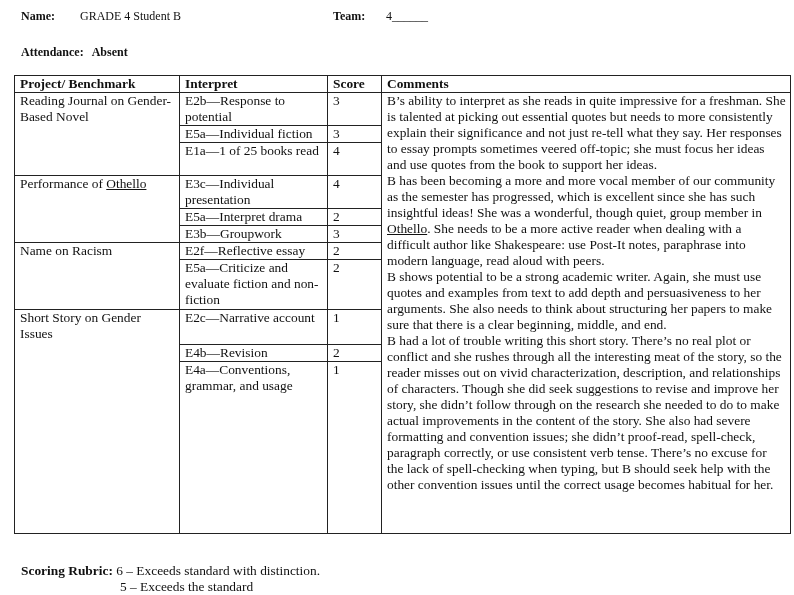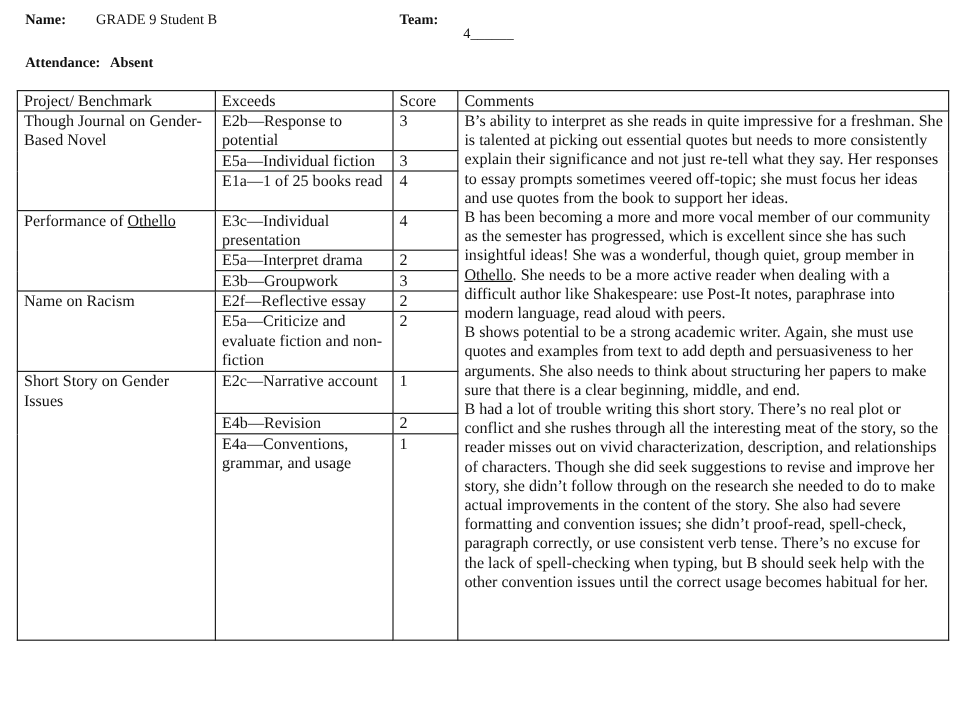--- a/index.html
+++ b/index.html
@@ -6,72 +6,72 @@
     body {
       width: 794px; height: 595px; position: relative; overflow: hidden;
       font-family: "Liberation Serif", "DejaVu Serif", serif;
       color: #111111; font-size: 13.4px;
     }
     .hdr { position: absolute; font-size: 12px; line-height: 16px; white-space: nowrap; }
     .b { font-weight: bold; }
     #name-label { left: 21px; top: 8px; }
     #name-value { left: 80px; top: 8px; }
     #team-label { left: 333px; top: 8px; }
-    #team-value { left: 386px; top: 20px; }
+    #team-value { left: 386px; top: 8px; }
     #attendance { left: 21px; top: 44px; text-align: center; }
     #attendance .v { margin-left: 8px; }
 
     table.grid {
       position: absolute; left: 14px; top: 75px; width: 776px;
       border-collapse: collapse; table-layout: fixed;
       font-size: 13.4px; line-height: 16px;
     }
     table.grid td, table.grid th {
       border: 1px solid #222222; padding: 0 4px 0 5px; vertical-align: top;
       text-align: left; font-weight: normal;
     }
-    table.grid th { font-weight: normal; height: 16px; }
+    table.grid th { font-weight: bold; height: 16px; }
     col.c1 { width: 165px; } col.c2 { width: 148px; } col.c3 { width: 54px; } col.c4 { width: 409px; }
     td.comments { text-align: justify; }
     .comment-line { display: block; }
     u { text-decoration: underline; }
 
     #rubric { position: absolute; left: 21px; top: 563px; font-size: 13.4px; line-height: 16px; }
     #rubric .line2 { padding-left: 99px; }
   </style>
 </head>
 <body>
 
 <div class="hdr b" id="name-label">Name:</div>
-<div class="hdr" id="name-value">GRADE 9 Student B</div>
+<div class="hdr" id="name-value">GRADE 4 Student B</div>
 <div class="hdr b" id="team-label">Team:</div>
 <div class="hdr" id="team-value">4______</div>
 <div class="hdr b" id="attendance">
   <span>Attendance:</span><span class="v">Absent</span>
 </div>
 
 <table class="grid">
   <colgroup>
       <col class="c1">
       <col class="c2">
       <col class="c3">
       <col class="c4">
     </colgroup>
   <thead>
     <tr>
       <th>Project/ Benchmark</th>
-      <th>Exceeds</th>
+      <th>Interpret</th>
       <th>Score</th>
       <th>Comments</th>
     </tr>
   </thead>
   <tbody>
 
     <tr style="height:33px">
-      <td rowspan="3">Though Journal on Gender-Based Novel</td>
+      <td rowspan="3">Reading Journal on Gender-Based Novel</td>
       <td>E2b—Response to potential</td>
       <td>3</td>
       <td rowspan="11" class="comments">
         <span class="comment-line">B’s ability to interpret as she reads in quite impressive for a freshman. She is talented at picking out essential quotes but needs to more consistently explain their significance and not just re-tell what they say.  Her responses to essay prompts sometimes veered off-topic; she must focus her ideas and use quotes from the book to support her ideas.</span>
         <span class="comment-line"><span>B has been becoming a more and more vocal member of our community as the semester has progressed, which is excellent since she has such insightful ideas!  She was a wonderful, though quiet, group member in </span><u>Othello</u><span>.  She needs to be a more active reader when dealing with a difficult author like Shakespeare: use Post-It notes, paraphrase into modern language, read aloud with peers.</span></span>
         <span class="comment-line">B shows potential to be a strong academic writer.  Again, she must use quotes and examples from text to add depth and persuasiveness to her arguments.  She also needs to think about structuring her papers to make sure that there is a clear beginning, middle, and end.</span>
         <span class="comment-line">B had a lot of trouble writing this short story.  There’s no real plot or conflict and she rushes through all the interesting meat of the story, so the reader misses out on vivid characterization, description, and relationships of characters.  Though she did seek suggestions to revise and improve her story, she didn’t follow through on the research she needed to do to make actual improvements in the content of the story.  She also had severe formatting and convention issues; she didn’t proof-read, spell-check, paragraph correctly, or use consistent verb tense.  There’s no excuse for the lack of spell-checking when typing, but B should seek help with the other convention issues until the correct usage becomes habitual for her.</span>
       </td>
     </tr>
     <tr style="height:16px">
@@ -117,13 +117,15 @@
       <td>2</td>
     </tr>
     <tr style="height:172px">
       <td>E4a—Conventions, grammar, and usage</td>
       <td>1</td>
     </tr>
   </tbody>
 </table>
 
 <div id="rubric">
+  <div><span class="b">Scoring Rubric:</span> <span>6 – Exceeds standard with distinction.</span></div>
+  <div class="line2"><span>5 – Exceeds the standard</span></div>
 </div>
 
 </body></html>

